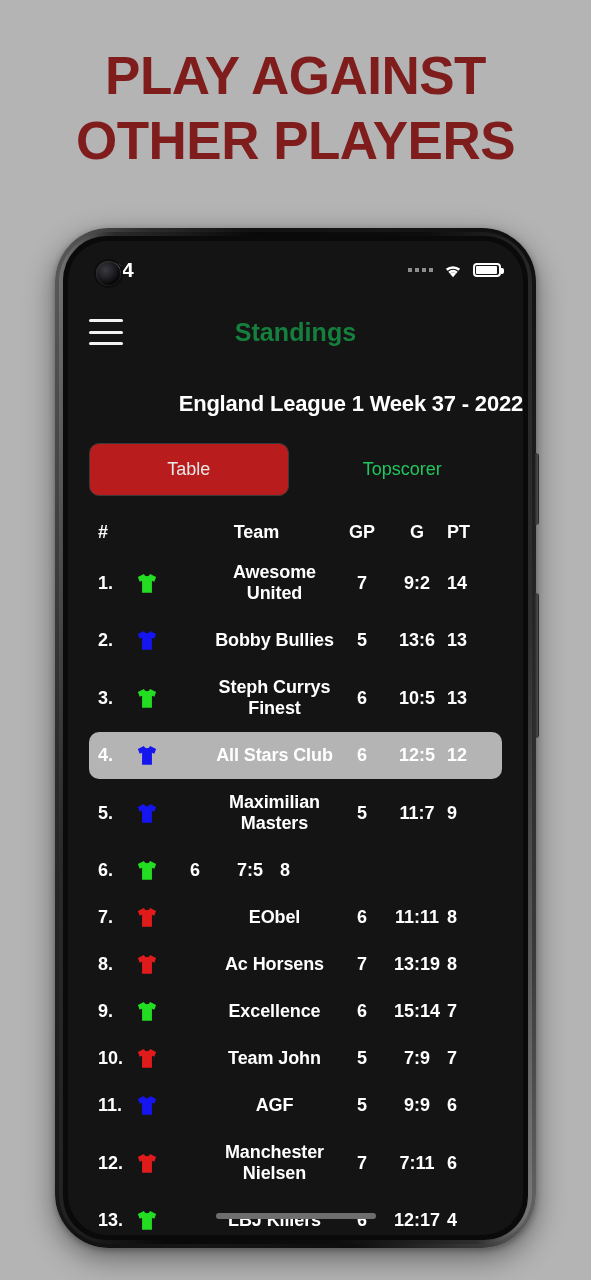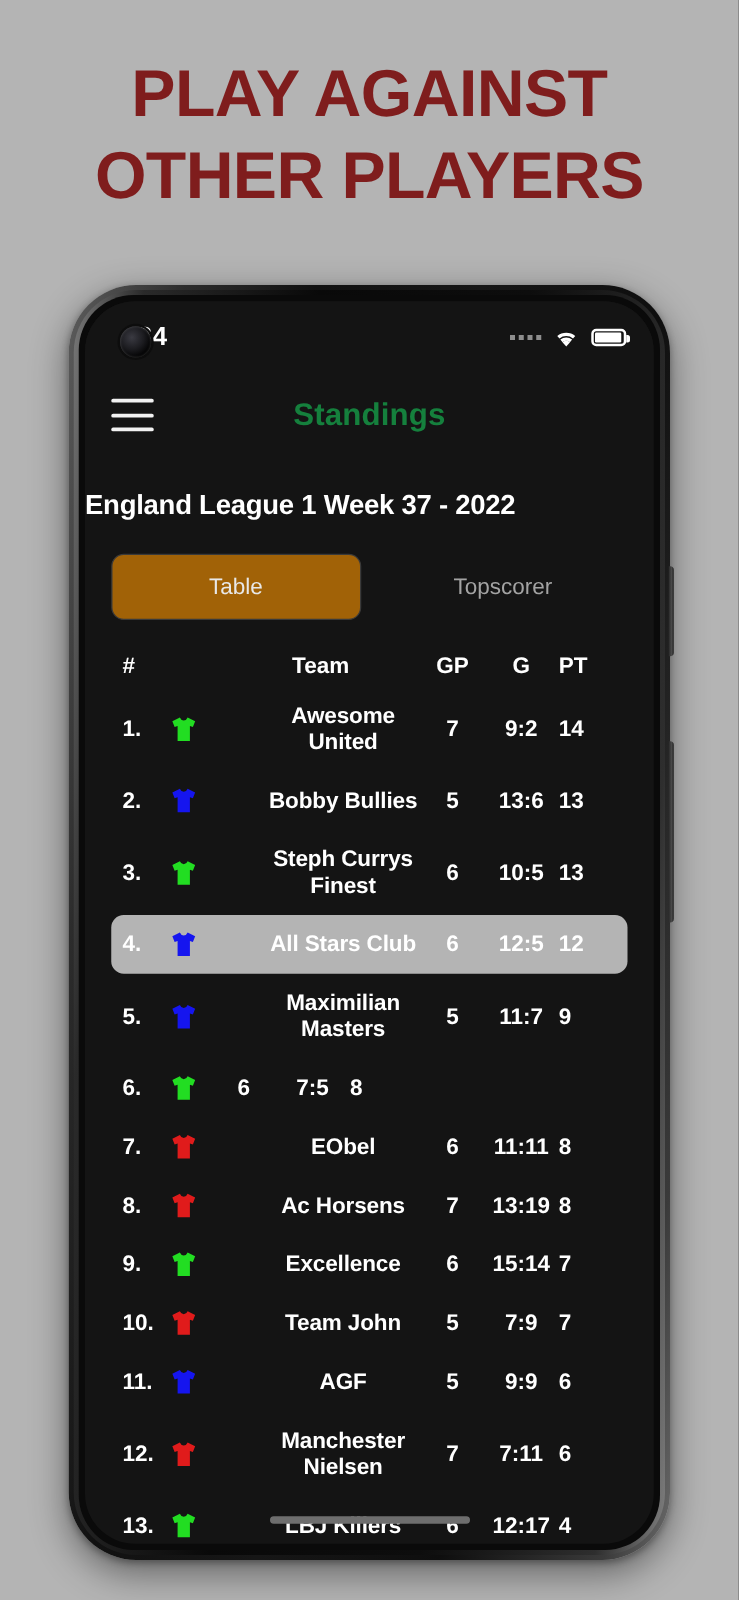--- a/index.html
+++ b/index.html
@@ -172,45 +172,45 @@
     text-align: center;
     color: #15803d;
     font-size: 25px;
     font-weight: bold;
     letter-spacing: 0.1px;
   }
 
   
   .league-title {
     margin-top: 26px;
-    text-align: left;
+    text-align: right;
     color: #ffffff;
     font-size: 22px;
     font-weight: bold;
     letter-spacing: -0.2px;
   }
 
   
   .tab-bar {
     margin: 26px 21px 0 21px;
     display: flex;
     gap: 14px;
   }
   .tab-item {
     flex: 1;
     text-align: center;
     padding: 15px 0;
     font-size: 18px;
     border-radius: 10px;
-    color: #a3a3a3;
+    color: #22c55e;
     cursor: pointer;
     border: 1px solid transparent;
   }
   .tab-item.active {
-    background: #a16207;
+    background: #b91c1c;
     border: 1px solid #3a3a3a;
     color: #e8e8e8;
   }
 
   
   .table-header {
     display: flex;
     align-items: center;
     margin: 26px 21px 0 21px;
     padding: 0 9px;

